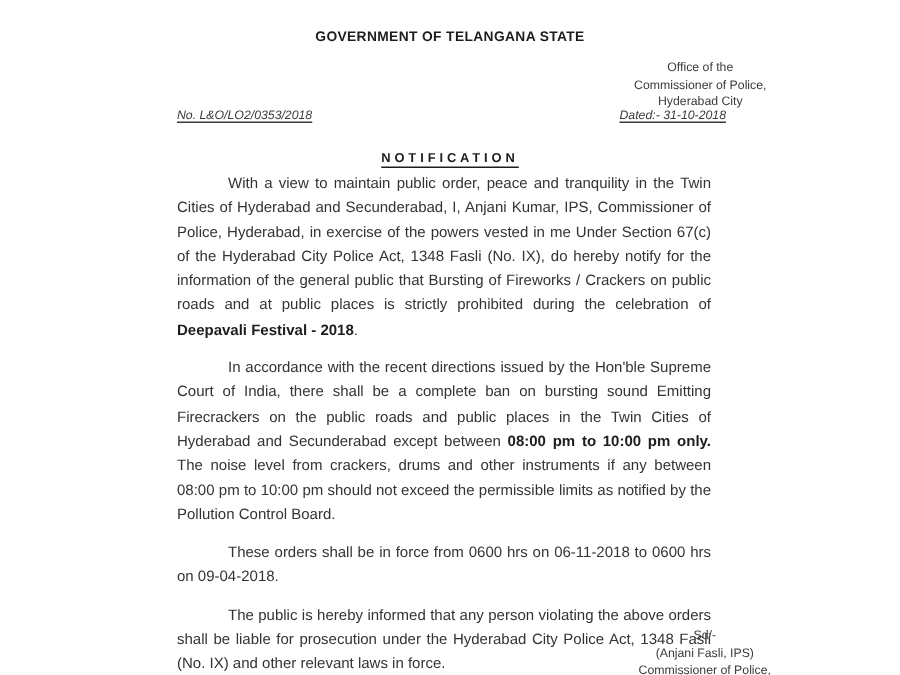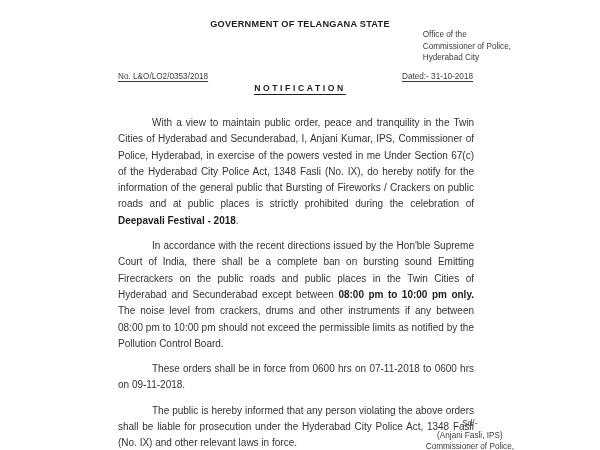--- a/index.html
+++ b/index.html
@@ -33,50 +33,52 @@
   .masthead-line {
     font-size: 9.2px;
     font-weight: bold;
     letter-spacing: 0.25px;
     line-height: 13.5px;
     color: #1d1d1d;
   }
 
   .office-block {
     position: absolute;
-    top: 29px;
+    top: 39px;
     right: 89px;
+    text-align: center;
     font-size: 8.2px;
     line-height: 11.6px;
     color: #3a3a3a;
   }
 
   
   .ref-row {
     position: absolute;
     top: 72px;
     left: 118px;
     right: 110px;
     display: flex;
     justify-content: space-between;
     font-size: 8.2px;
     color: #3a3a3a;
   }
   .ref-row span {
     text-decoration: underline;
     text-underline-offset: 2px;
+    font-style: italic;
   }
   .ref-date {
-    margin-right: 17px;
+    margin-right: 6px;
   }
 
   
   .notif-title {
     position: absolute;
-    top: 77px;
+    top: 95px;
     left: 0;
     width: 600px;
     text-align: center;
   }
   .notif-title span {
     font-size: 8.6px;
     font-weight: bold;
     letter-spacing: 2.6px;
     text-decoration: underline;
     text-underline-offset: 2.5px;
@@ -142,21 +144,21 @@
   <div class="notif-title">
     <span>NOTIFICATION</span>
   </div>
 
   <div class="body-text">
 
     <p class="para indent"><span>With a view to maintain public order, peace and tranquility in the Twin Cities of Hyderabad and Secunderabad, I, Anjani Kumar, IPS, Commissioner of Police, Hyderabad, in exercise of the powers vested in me Under Section 67(c) of the Hyderabad City Police Act, 1348 Fasli (No. IX), do hereby notify for the information of the general public that Bursting of Fireworks / Crackers on public roads and at public places is strictly prohibited during the celebration of </span><b>Deepavali Festival - 2018</b><span>.</span></p>
 
     <p class="para indent"><span>In accordance with the recent directions issued by the Hon'ble Supreme Court of India, there shall be a complete ban on bursting sound Emitting Firecrackers on the public roads and public places in the Twin Cities of Hyderabad and Secunderabad except between </span><b>08:00 pm to 10:00 pm only.</b><span> The noise level from crackers, drums and other instruments if any between 08:00 pm to 10:00 pm should not exceed the permissible limits as notified by the Pollution Control Board.</span></p>
 
-    <p class="para indent">These orders shall be in force from 0600 hrs on 07-11-2018 to 0600 hrs on 09-11-2018.</p>
+    <p class="para indent">These orders shall be in force from 0600 hrs on 06-11-2018 to 0600 hrs on 09-04-2018.</p>
 
     <p class="para indent">The public is hereby informed that any person violating the above orders shall be liable for prosecution under the Hyderabad City Police Act, 1348 Fasli (No. IX) and other relevant laws in force.</p>
 
   </div>
 
   <div class="signature">
     <div>Sd/-</div>
     <div>(Anjani Fasli, IPS)</div>
     <div>Commissioner of Police,</div>
     <div>Hyderabad City</div>

